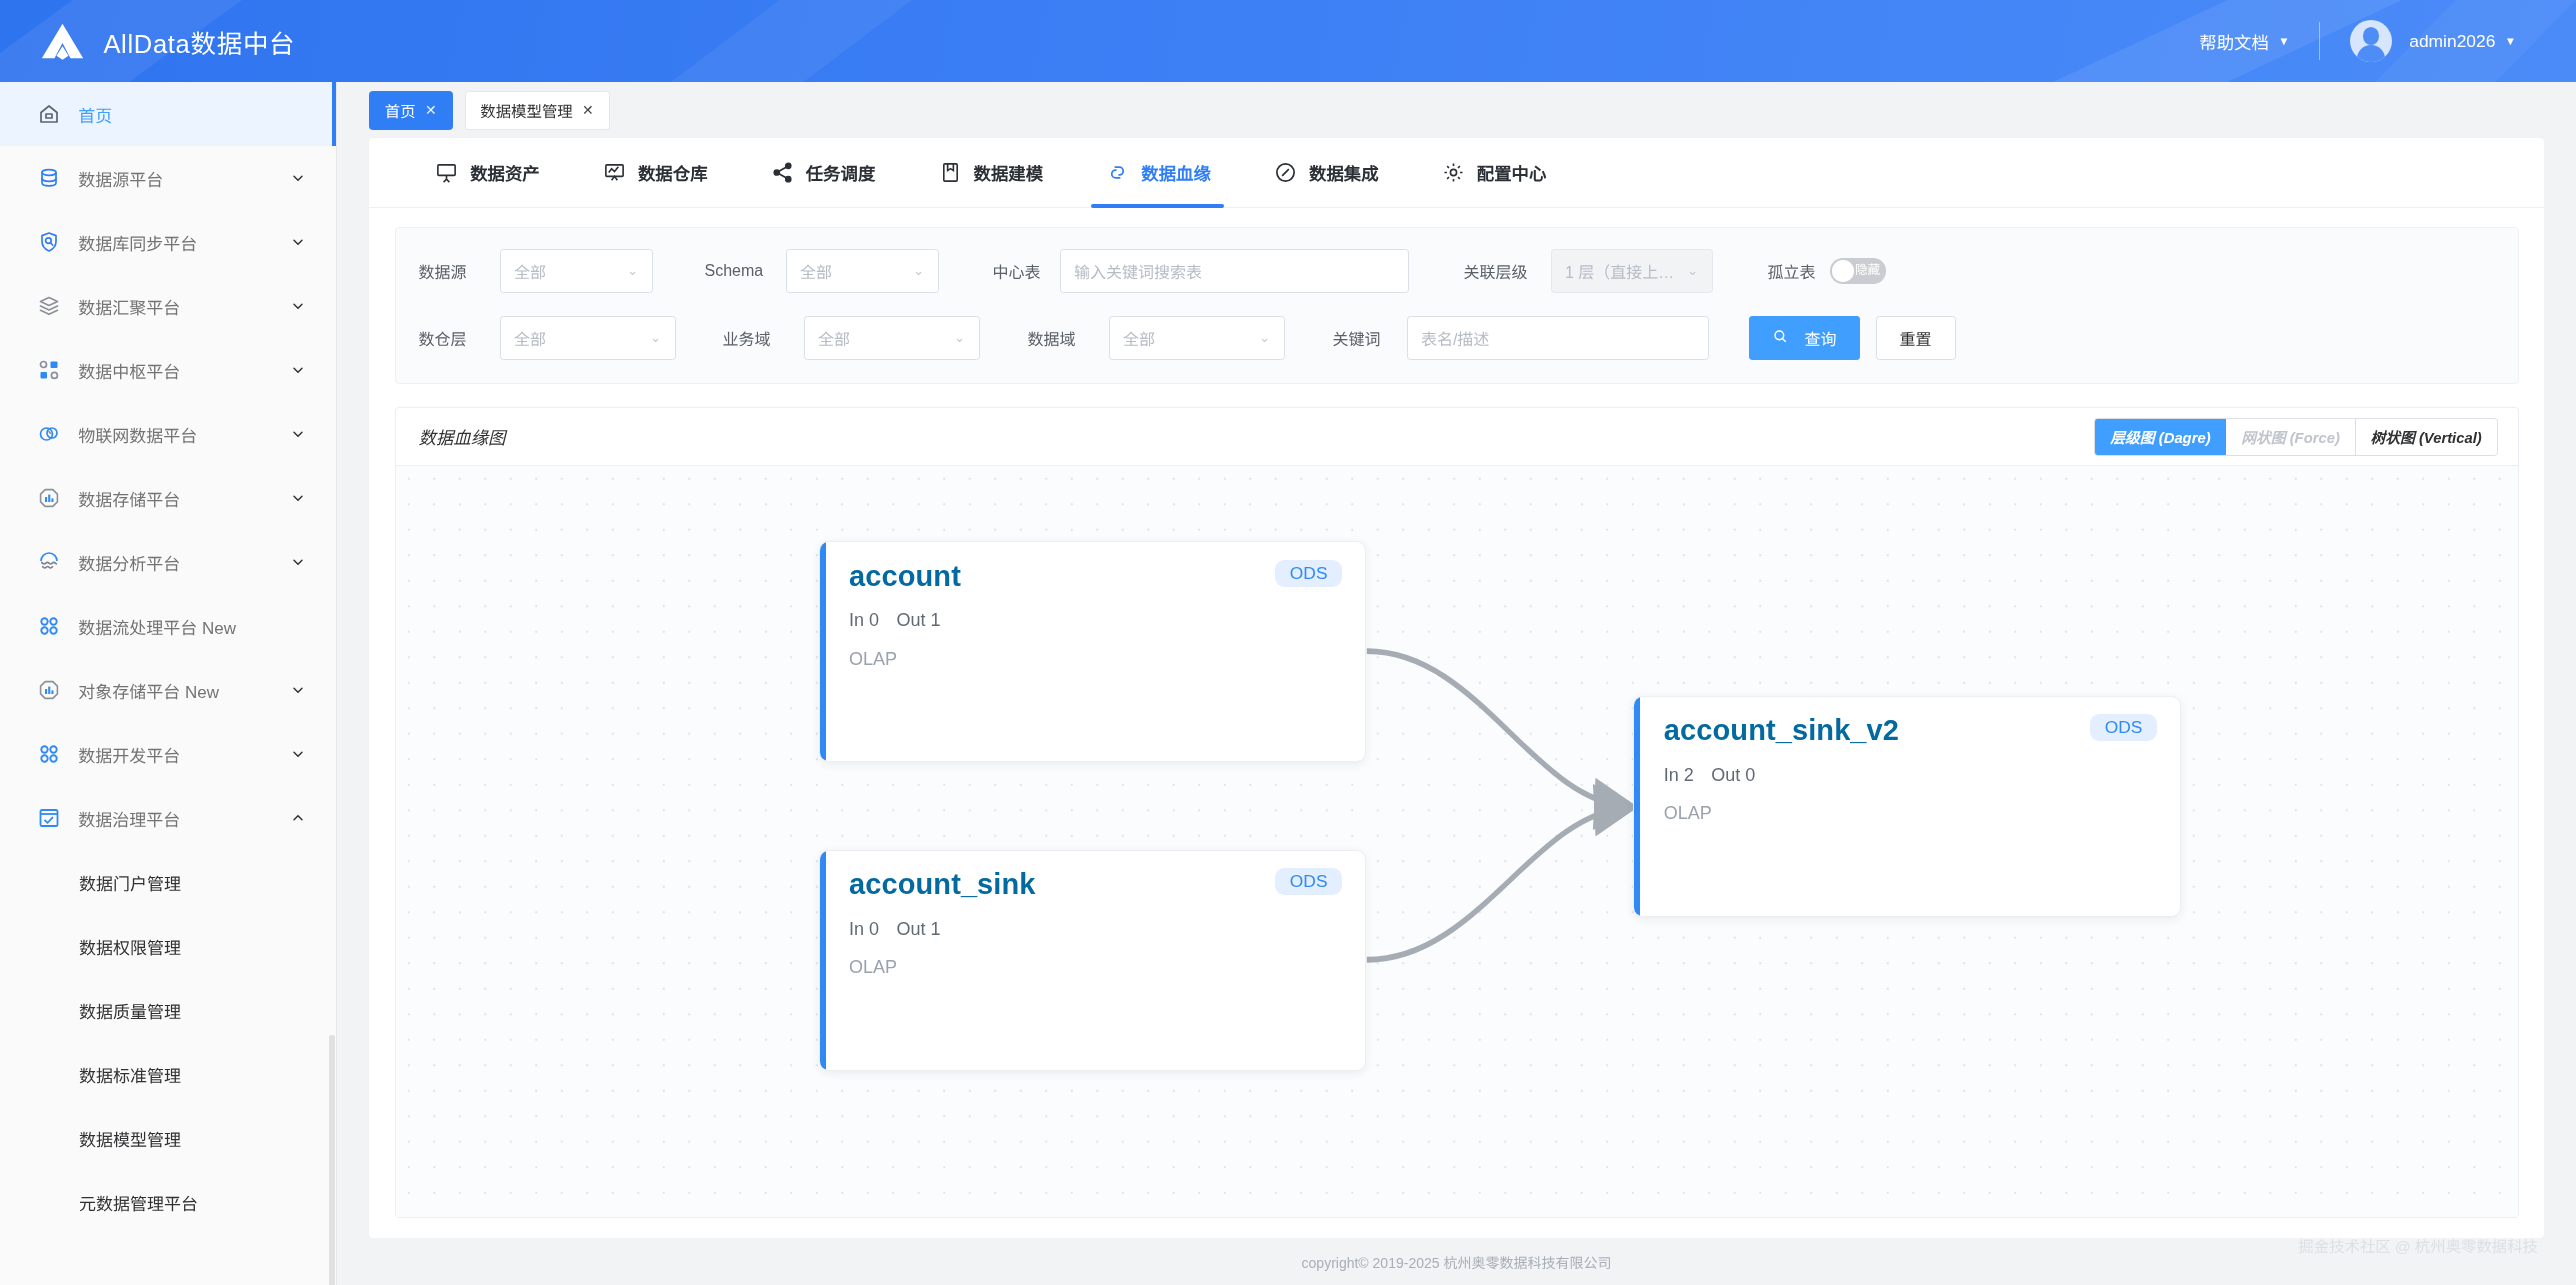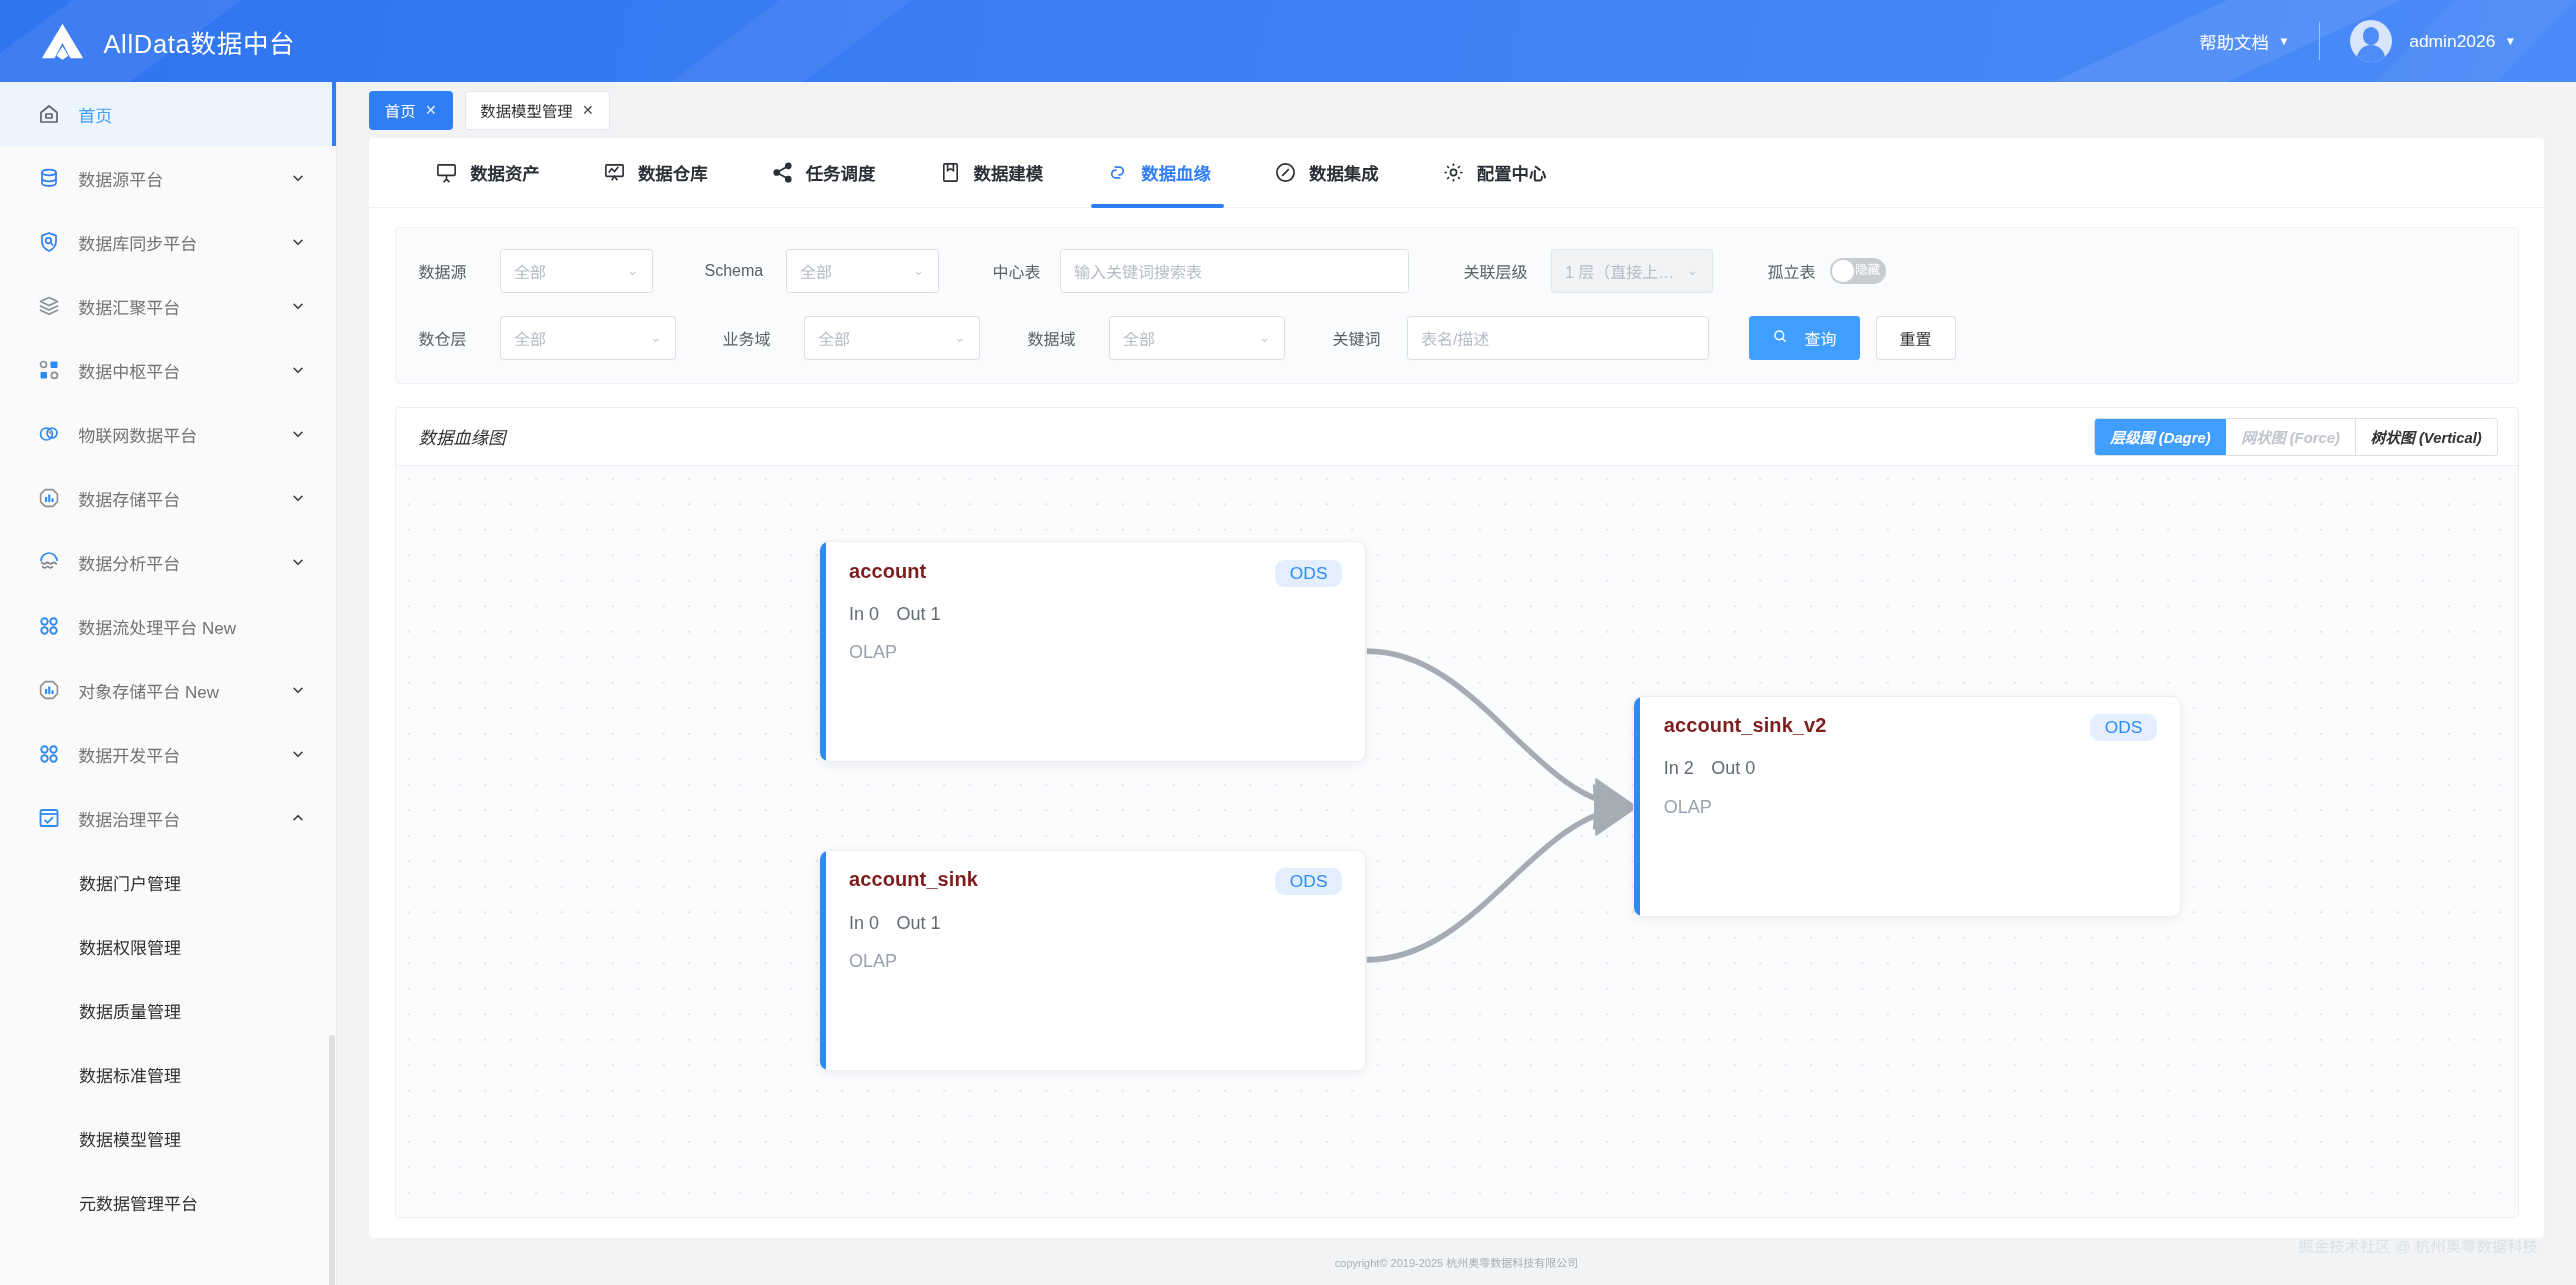--- a/index.html
+++ b/index.html
@@ -134,30 +134,30 @@
     background-size:25.5px 25.5px;
   }
   .edges{position:absolute;inset:0;width:100%;height:100%;}
   .node{
     position:absolute;background:#fff;border:0.7px solid #eceef1;border-radius:9.4px;
     box-shadow:0 2.7px 9.4px rgba(20,40,80,.07);overflow:hidden;
   }
   .node .accent{position:absolute;left:0;top:0;bottom:0;width:6px;background:#2f8af5;border-radius:9.4px 0 0 9.4px;}
   .node .ninner{padding:17.4px 23px 17.4px 29.5px;height:100%;display:flex;flex-direction:column;}
   .nrow1{display:flex;align-items:flex-start;}
-  .nname{font-size:20px;font-weight:700;color:#7f1d1d;letter-spacing:0.1px;}
+  .nname{font-size:29px;font-weight:700;color:#0369a1;letter-spacing:0.1px;}
   .badge{margin-left:auto;background:#e3efff;color:#2f8af5;font-size:17.4px;
     padding:4.7px 14.8px;border-radius:9.4px;line-height:1;}
   .nstats{margin-top:17.4px;font-size:18px;color:#606a75;display:flex;gap:17.4px;}
   .ntype{margin-top:17.4px;font-size:18px;color:#9aa2ad;}
 
   
   .footer{
     height:47px;flex:0 0 47px;display:flex;align-items:center;justify-content:center;
-    font-size:11px;color:#a8aeb7;background:#f2f3f5;position:relative;
+    font-size:14px;color:#a8aeb7;background:#f2f3f5;position:relative;
   }
   .watermark{
     position:absolute;right:38px;bottom:29.5px;font-size:15.4px;color:#dcdfe4;
     white-space:nowrap;pointer-events:none;
   }
   .sb-scroll{position:absolute;right:1.3px;top:0;width:5.4px;height:295px;background:#e0e0e0;border-radius:2.7px;}
 </style>
 </head>
 <body>
 

